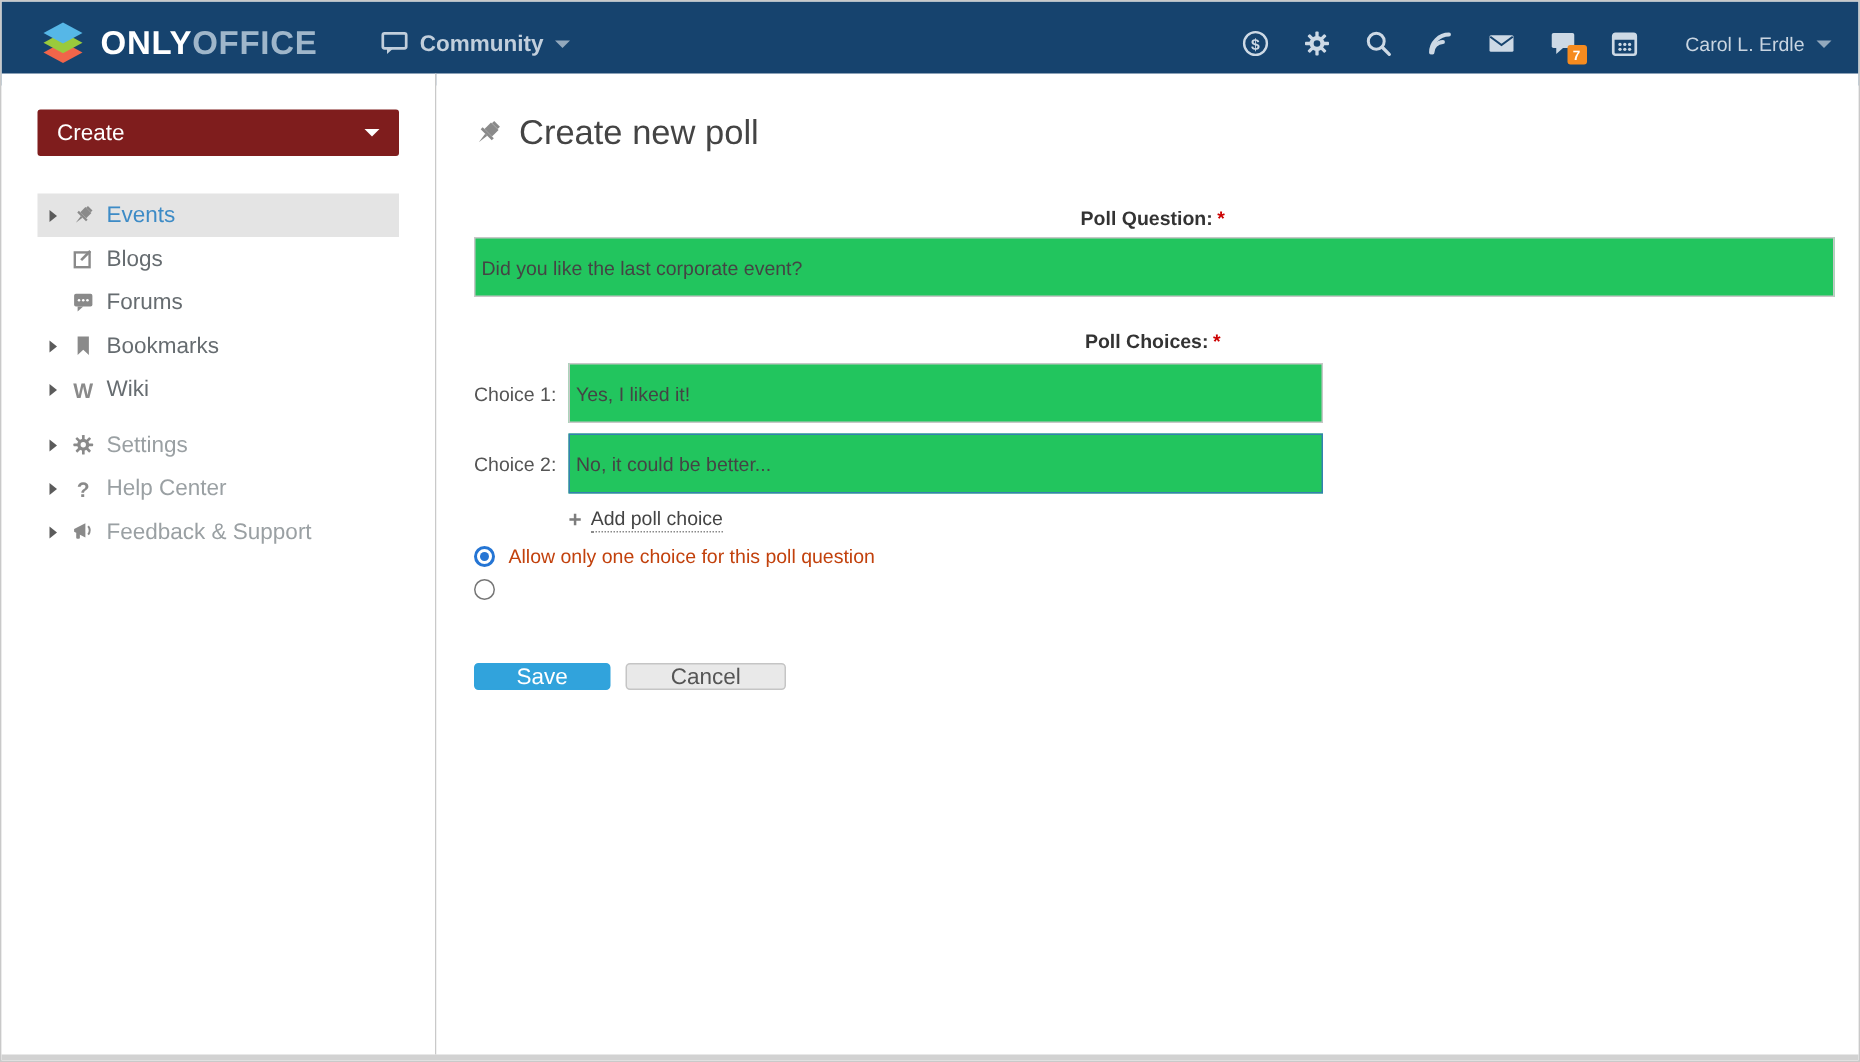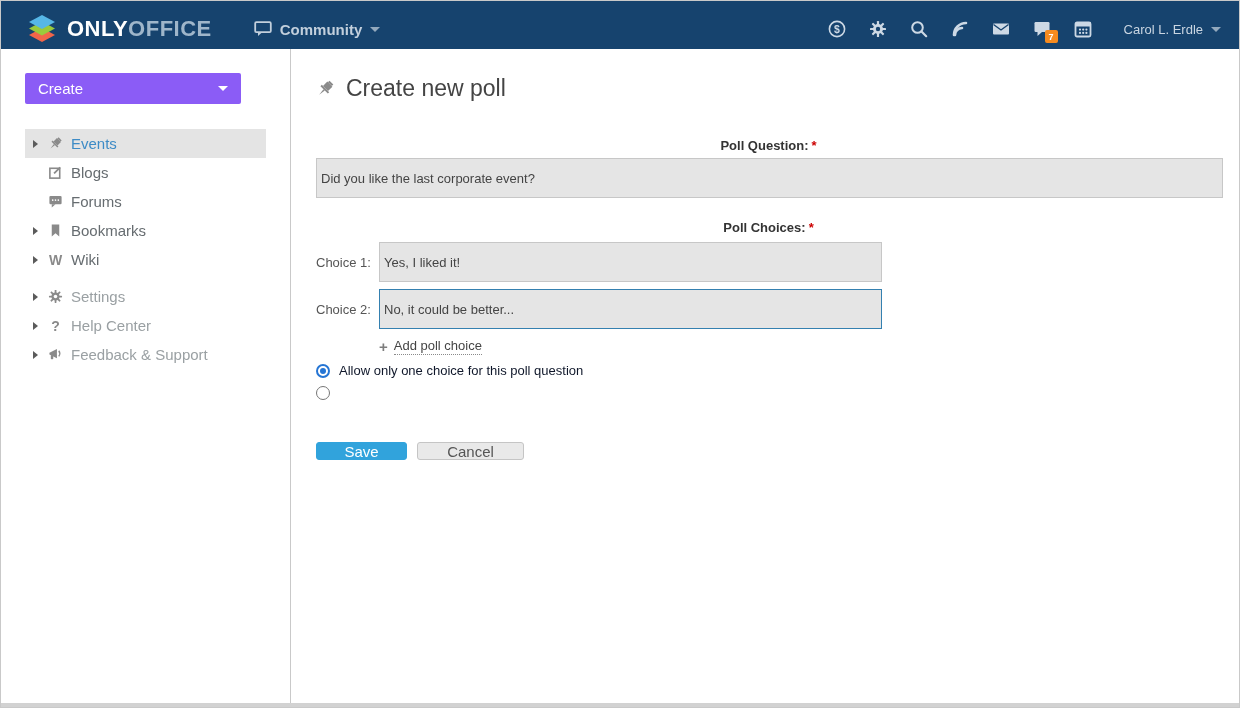--- a/index.html
+++ b/index.html
@@ -29,22 +29,22 @@
   .badge { position:absolute; right:-7px; bottom:-5px; min-width:13px; height:13px;
            background:#f68b1f; color:#fff; font-size:9px; font-weight:bold;
            border-radius:2px; display:flex; align-items:center; justify-content:center;
            padding:0 2px; }
   .user { display:flex; align-items:center; margin-left:32px; cursor:pointer; }
   .user-name { color:#c9d5e1; font-size:13px; }
 
   
   .sidebar { position:absolute; top:48px; left:0; width:290px; bottom:4px;
              background:#fff; border-right:1px solid #c9c9c9; }
-  .create-btn { position:absolute; left:24px; top:24px; width:216px; height:31px;
-                background:#8b5cf6; border-radius:2px; color:#fff; font-size:15px;
+  .create-btn { position:absolute; left:24px; top:24px; width:241px; height:31px;
+                background:#7f1d1d; border-radius:2px; color:#fff; font-size:15px;
                 display:flex; align-items:center; padding:0 13px; cursor:pointer; }
   .create-btn .caret { border-top-color:#ffffff; margin-left:auto; }
   .menu { position:absolute; top:80px; left:0; right:1px; }
   .menu-item { margin-left:24px; width:241px; height:29px; display:flex;
                align-items:center; padding-left:8px; cursor:pointer;
                color:#666c70; font-size:15px; }
   .menu-item.active { background:#e4e4e4; }
   .menu-item.active .mi-label { color:#3d8bc6; }
   .menu-item.muted { color:#9aa0a3; }
   .menu-gap { height:8px; }
@@ -61,39 +61,39 @@
   .main { position:absolute; top:48px; left:290px; right:0; bottom:4px;
           background:#fff; padding:0 18px 0 25px; }
   .page-title { margin-top:26px; display:flex; align-items:center; }
   .page-title svg { width:19px; height:19px; }
   .page-title h1 { margin-left:11px; font-size:23px; font-weight:normal; color:#444; }
 
   .form-label { margin-top:36px; font-size:13px; font-weight:bold; color:#333;text-align:center; }
   .req { color:#cc0000; font-weight:bold; margin-left:3px; }
   .text-input { display:block; margin-top:5px; height:21px; border:1px solid #c7c7c7;
                 font-family:"Liberation Sans",sans-serif; font-size:13px; color:#444;
-                padding:19px 4px; outline:none; background:#e5e5e5; }
+                padding:19px 4px; outline:none; background:#22c55e; }
   .q-input { width:907px; }
   .choices-label { margin-top:22px; }
   .choice-row { margin-top:7px; display:flex; align-items:center; }
   .choice-row .c-label { width:63px; font-size:13px; color:#555; }
   .choice-row .text-input { margin-top:0; width:503px; }
   .choice-row .text-input.focused { border:1px solid #3480b0; }
   .add-choice { margin-top:9px; margin-left:63px; display:flex; align-items:center;
                 cursor:pointer; width:fit-content; }
   .plus { color:#7d7d7d; font-size:15px; font-weight:bold; line-height:1; }
   .add-label { margin-left:6px; font-size:13px; color:#444;
                border-bottom:1px dotted #8a8a8a; padding-bottom:1px; }
   .type-label { margin-top:23px; }
   .radio-row { margin-top:8px; display:flex; align-items:center; cursor:pointer; }
   .radio { width:14px; height:14px; border-radius:50%; border:1px solid #767676;
            background:#fff; display:flex; align-items:center; justify-content:center; }
   .radio.selected { border:2px solid #2575d4; }
   .radio.selected .dot { width:6px; height:6px; border-radius:50%; background:#2575d4; }
-  .radio-row .r-label { margin-left:9px; font-size:13px; color:#0f172a; }
+  .radio-row .r-label { margin-left:9px; font-size:13px; color:#c2410c; }
   .btn-row { margin-top:42px; display:flex; align-items:center; }
   .btn { height:18px; border-radius:3px; font-family:"Liberation Sans",sans-serif;
          font-size:15px; display:flex; align-items:center; justify-content:center;
          cursor:pointer; }
   .btn-save { width:91px; background:#31a3dc; color:#fff; border:1px solid #31a3dc; }
   .btn-cancel { width:107px; margin-left:10px; background:#e9e9e9; color:#555;
                 border:1px solid #c5c5c5; }
 
   .bottom-strip { position:absolute; left:0; right:0; bottom:0; height:4px;
                   background:#d2d2d2; }

